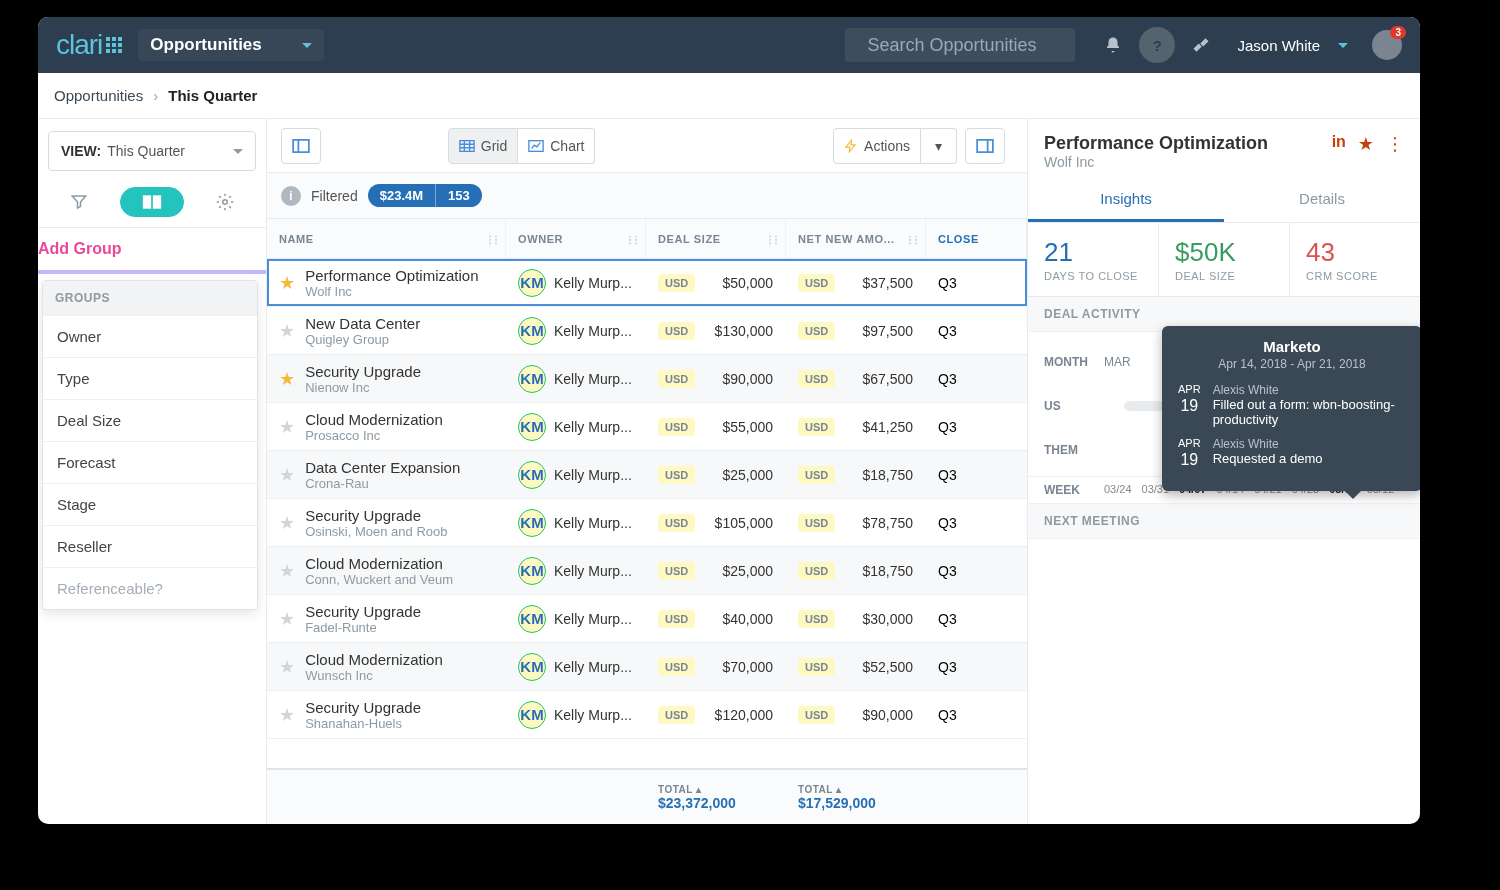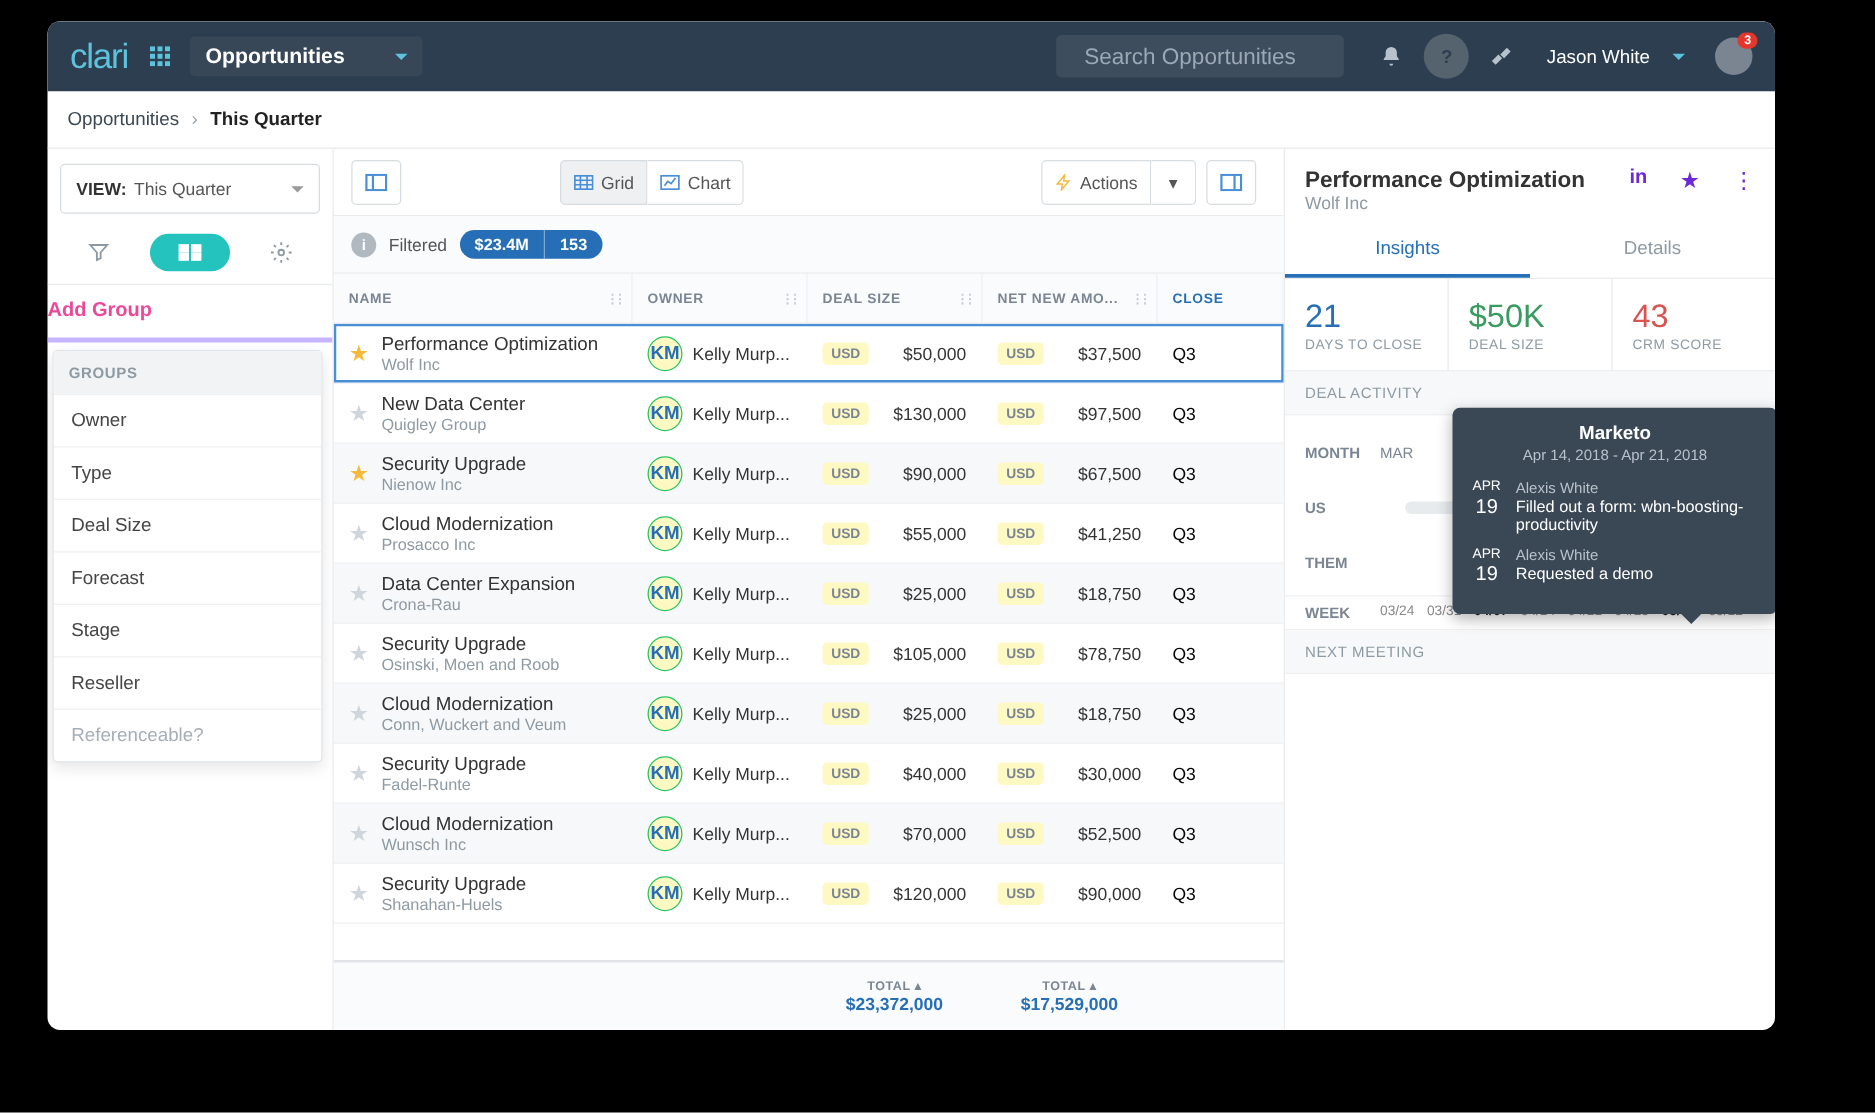--- a/index.html
+++ b/index.html
@@ -1,19 +1,19 @@
 <!DOCTYPE html>
 <html><head>
 <meta charset="utf-8">
 <style>
 *{box-sizing:border-box;margin:0;padding:0;font-family:-apple-system,BlinkMacSystemFont,"Segoe UI",Helvetica,Arial,sans-serif}
 body{width:1500px;height:890px;background:#000;overflow:hidden}
 .window{position:absolute;left:38px;top:17px;width:1382px;height:807px;background:#fff;border-radius:10px;overflow:hidden;box-shadow:0 10px 40px rgba(0,0,0,.5)}
 .header{height:56px;background:#2d3e50;display:flex;align-items:center;color:#fff;padding:0 18px}
-.logo{color:#5dc3dc;font-size:28px;font-weight:400;letter-spacing:-1px;margin-right:18px}
+.logo{color:#5dc3dc;font-size:28px;font-weight:400;letter-spacing:-1px;margin-right:4px}
 .apps-btn{display:flex;align-items:center;color:#5dc3dc;margin-right:10px}
 .apps-btn svg{margin-right:6px}
 .module-select{color:#fff;font-size:17px;font-weight:600;display:flex;align-items:center;padding:6px 12px;border-radius:4px;background:rgba(255,255,255,.05)}
 .module-select::after{content:"";width:0;height:0;border-left:5px solid transparent;border-right:5px solid transparent;border-top:5px solid #5dc3dc;margin-left:40px}
 .spacer{flex:1}
 .search-wrap{display:flex;align-items:center;background:rgba(255,255,255,.08);border-radius:4px;width:230px;height:34px;padding:0 12px;margin-right:16px}
 .search-wrap svg{margin-right:10px}
 .search-wrap input{background:transparent;border:none;color:#14b8a6;font-size:18px;outline:none;flex:1}
 .search-wrap input::placeholder{color:#9ba8b5}
 .hicon{width:36px;height:36px;display:flex;align-items:center;justify-content:center;border-radius:50%;margin:0 4px;cursor:pointer}
@@ -84,40 +84,40 @@
 .star{font-size:18px;margin-right:10px;color:#cfd5da}
 .star.on{color:#f6b93b}
 .name-stack{display:flex;flex-direction:column;overflow:hidden}
 .name-stack .nm{color:#333;font-size:15px;white-space:nowrap;overflow:hidden;text-overflow:ellipsis}
 .name-stack .co{color:#8e9aa3;font-size:13px}
 .owner-avatar{width:28px;height:28px;border-radius:50%;border:1px solid #22c55e;background:#fef9c3;color:#266fb6;font-size:15px;font-weight:700;display:flex;align-items:center;justify-content:center;margin-right:8px}
 .owner-name{color:#333;white-space:nowrap;overflow:hidden;text-overflow:ellipsis}
 .curr{background:#fef9c3;color:#7a8593;font-size:11px;font-weight:600;padding:3px 7px;border-radius:4px;margin-right:10px}
 .amt{flex:1;text-align:right;color:#333}
 .table-foot{display:flex;height:56px;border-top:2px solid #e0e4e8;background:#fafbfc}
-.table-foot .td{font-weight:700;color:#266fb6;flex-direction:column;align-items:center;justify-content:center}
+.table-foot .td{font-weight:700;color:#266fb6;flex-direction:column;align-items:flex-start;justify-content:center}
 .table-foot .lbl{font-size:10px;color:#7a8593;letter-spacing:.5px}
 .detail{width:392px;overflow:auto}
 .detail-head{padding:14px 16px 8px;display:flex}
 .detail-head .title-stack{flex:1}
 .detail-head .title{font-size:18px;font-weight:600;color:#333}
 .detail-head .company{font-size:14px;color:#8e9aa3}
-.detail-head .actions{display:flex;gap:26px;color:#6d28d9}
+.detail-head .actions{display:flex;gap:12px;color:#c2410c}
 .detail-tabs{display:flex;border-bottom:1px solid #e8eaec}
 .detail-tab{flex:1;text-align:center;padding:12px 0;font-size:15px;color:#8e9aa3;cursor:pointer;border-bottom:3px solid transparent}
 .detail-tab.active{color:#266fb6;border-bottom-color:#266fb6;font-weight:500}
 .stats{display:flex;border-bottom:1px solid #e8eaec}
 .stat{flex:1;padding:14px 16px;border-right:1px solid #e8eaec}
 .stat:last-child{border-right:none}
 .stat .val{font-size:26px;font-weight:400}
 .stat .lbl{font-size:11px;color:#8e9aa3;letter-spacing:.5px;margin-top:2px}
 .stat.days .val{color:#266fb6}
 .stat.size .val{color:#3a9b61}
 .stat.score .val{color:#d9534f}
-.section-label{padding:10px 16px;font-size:12px;font-weight:400;color:#8e9aa3;letter-spacing:.5px;background:#f7f8f9;border-bottom:1px solid #eef0f2}
+.section-label{padding:10px 16px;font-size:12px;font-weight:700;color:#8e9aa3;letter-spacing:.5px;background:#f7f8f9;border-bottom:1px solid #eef0f2}
 .activity{position:relative;padding:8px 16px 4px;border-bottom:1px solid #eef0f2}
 .act-row{display:flex;align-items:center;height:44px;font-size:12px;color:#7a8593}
 .act-row .lab{width:60px;font-weight:600}
 .act-pill{background:#7a5ec5;color:#fff;border-radius:12px;display:flex;margin-left:auto;font-size:12px;font-weight:600}
 .act-pill span{padding:3px 12px}
 .act-pill span:first-child{border-right:1px solid rgba(255,255,255,.5);background:#6a4eb5;border-radius:12px 0 0 12px}
 .week-row{display:flex;padding:6px 16px;border-bottom:1px solid #eef0f2}
 .week-row .lab{width:60px;font-size:12px;font-weight:600;color:#7a8593}
 .week-row .weeks{flex:1;display:flex;gap:10px;font-size:11px;color:#888;font-weight:500}
 .week-row .weeks span.bold{color:#222;font-weight:700}

